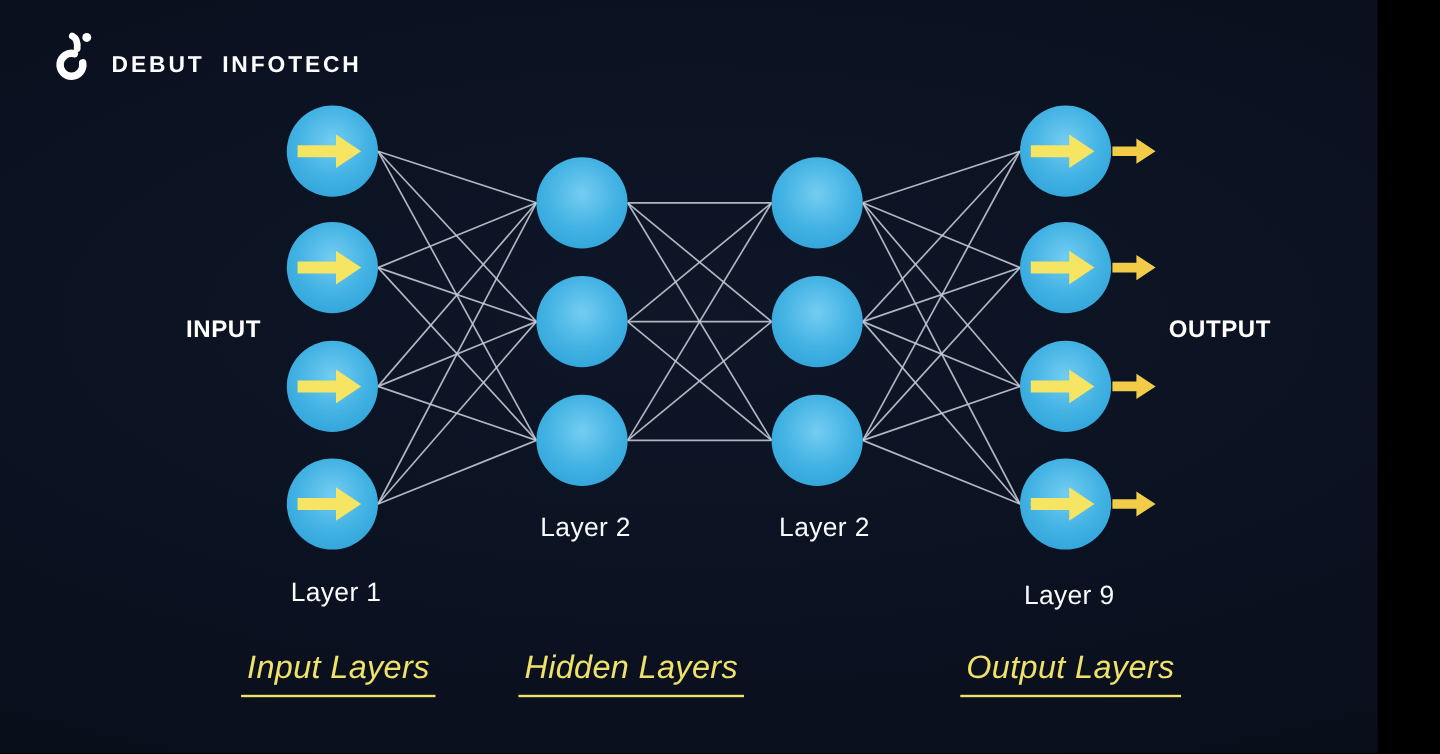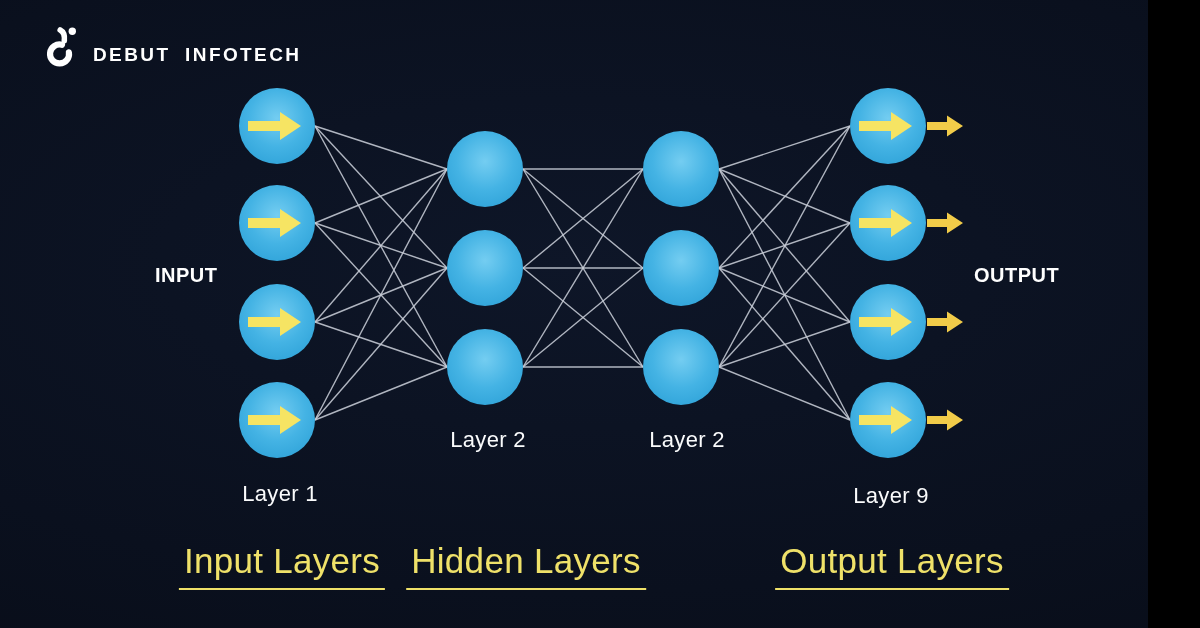--- a/index.html
+++ b/index.html
@@ -12,22 +12,22 @@
   .logo { position:absolute; left:46px; top:26px; display:flex; align-items:center; gap:16px; }
   .brand {
     color:#fff; font-size:19px; font-weight:700; letter-spacing:2.4px; word-spacing:7px;
     margin-top:14px;
   }
   .label { position:absolute; white-space:nowrap; }
   .centered { transform:translateX(-50%); }
   .side-lbl { color:#ffffff; font-size:20px; font-weight:700; letter-spacing:0.5px; }
   .layer-lbl { color:#fafbfc; font-size:22px; font-weight:400; letter-spacing:0.3px; }
   .yellow-lbl {
-    font-size:35px; font-weight:400; letter-spacing:0.3px;
-    padding:0 5px 7px 5px; border-bottom:2px solid;
+    font-size:27px; font-weight:400; letter-spacing:0.3px;
+    padding:0 5px 7px 5px; border-bottom:2px solid;font-style:italic;
   }
 </style>
 </head>
 <body>
 
 <div class="canvas">
 
   <div class="logo">
     <svg width="31" height="44" viewBox="0 0 31 44">
       <path d="M 22.9,26.4 A 9.5,9.5 0 1 1 16.0,18.8" fill="none" stroke="#ffffff" stroke-width="6.2" stroke-linecap="round"></path>

